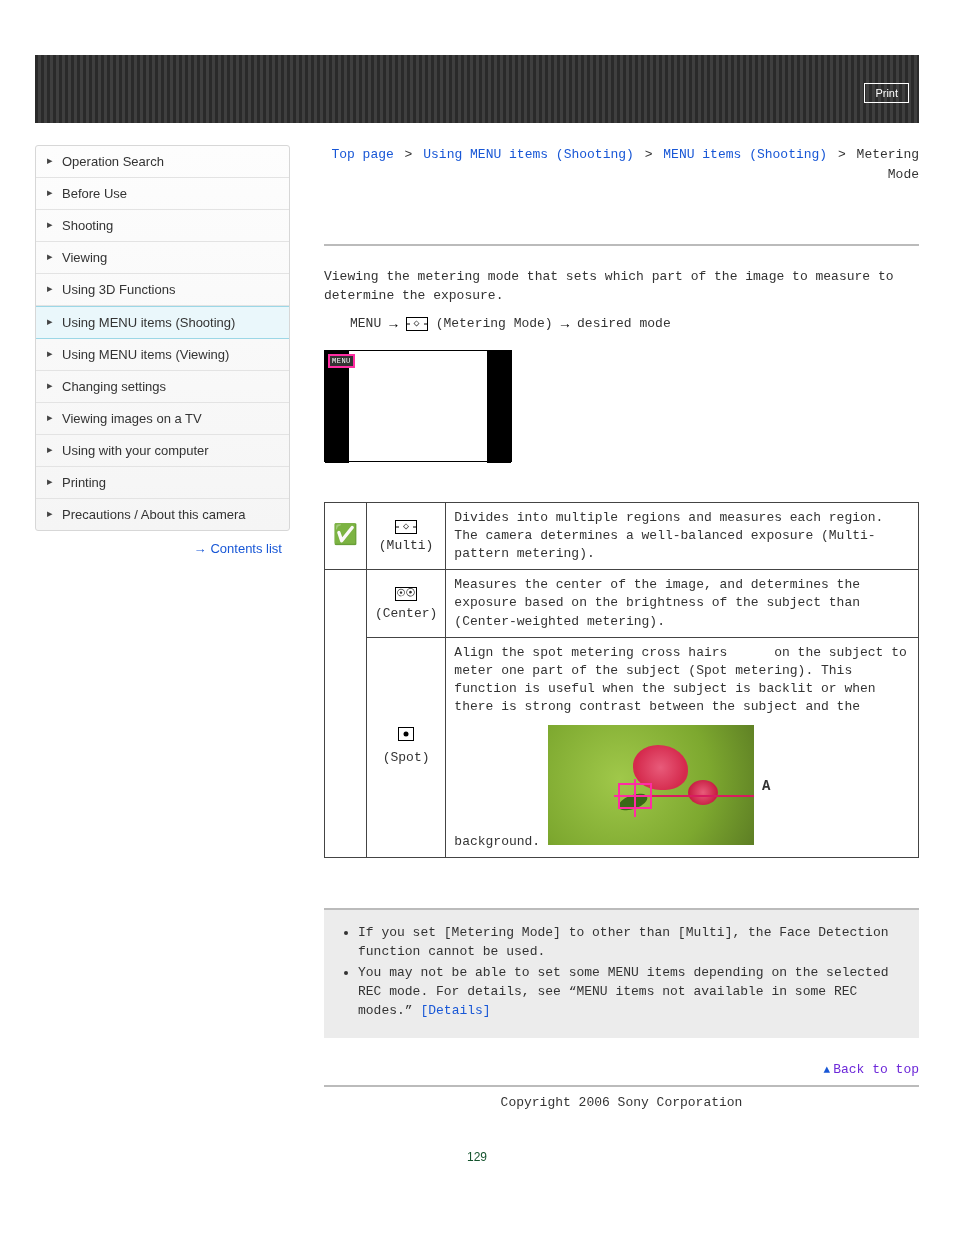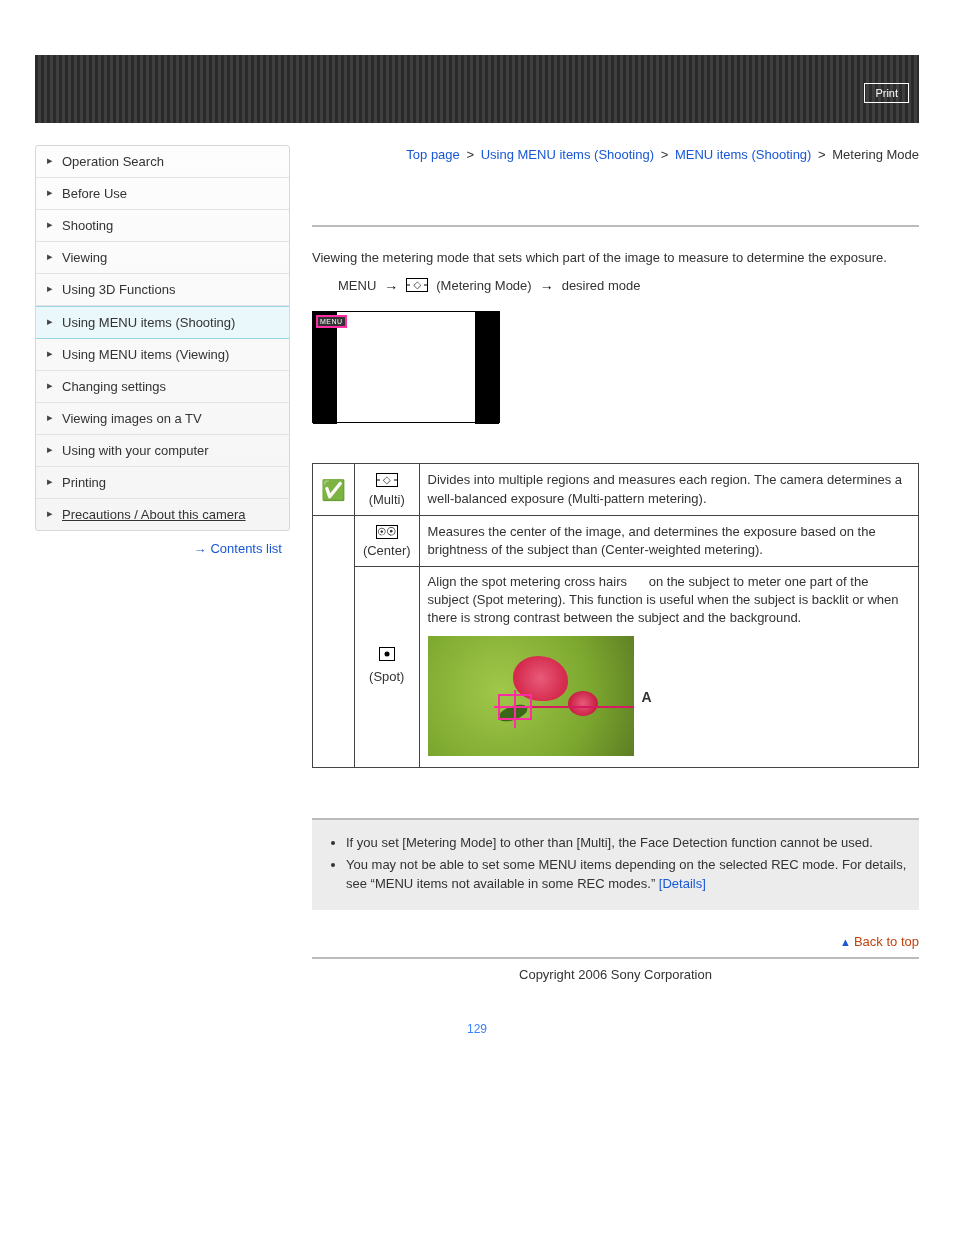--- a/index.html
+++ b/index.html
@@ -28,42 +28,42 @@
     border: 1px solid #fff;
     color: #fff;
     padding: 3px 10px;
     font-size: 11px;
     background: transparent;
     cursor: pointer;
   }
   .columns {
     display: flex;
     align-items: flex-start;
-    gap: 22px;
+    gap: 34px;
   }
   .sidebar {
     width: 255px;
     flex: 0 0 auto;
   }
   .sidebar ul {
     list-style: none;
     margin: 0;
     padding: 0;
     border: 1px solid #d7d7d7;
     border-radius: 3px;
     background: linear-gradient(#fdfdfd, #f5f5f5);
   }
   .sidebar li {
     padding: 8px 10px 8px 26px;
     border-bottom: 1px solid #e3e3e3;
     position: relative;
     cursor: pointer;
     color: #333;
   }
-  .sidebar li:last-child { border-bottom: none; text-decoration: underline; }
+  .sidebar li:last-child { border-bottom: none; }
   .sidebar li::before {
     content: "▸";
     position: absolute;
     left: 11px;
     top: 8px;
     font-size: 11px;
     color: #444;
   }
   .sidebar li.active {
     background: #eaf7fb;
@@ -81,20 +81,21 @@
     cursor: pointer;
   }
   .contents-row .arrow {
     color: #1857d6;
     display: inline-block;
     margin-right: 4px;
     font-weight: bold;
   }
   .main {
     flex: 1 1 auto;
+    font-family: Liberation Mono, monospace;
   }
   .breadcrumb {
     text-align: right;
     color: #333;
     margin-bottom: 60px;
     line-height: 1.5;
   }
   .breadcrumb a { color: #1857d6; text-decoration: none; cursor: pointer; }
   .breadcrumb span.sep { color: #333; margin: 0 3px; }
   .hr-thin {
@@ -279,35 +280,35 @@
   }
   .notes-box li {
     margin-bottom: 3px;
     line-height: 1.45;
   }
   .notes-box a { color: #1857d6; text-decoration: none; cursor: pointer; }
   .back-top {
     text-align: right;
     margin-bottom: 8px;
   }
-  .back-top a { color: #c2410c; text-decoration: none; cursor: pointer; text-align: right; }
+  .back-top a { color: #6d28d9; text-decoration: none; cursor: pointer; text-align: right; }
   .back-top .tri { color: #1857d6; margin-right: 3px; font-size: 11px;}
   .footer-hr {
     border: 0;
     border-top: 2px solid #bbb;
     margin-bottom: 8px;
   }
   .copyright {
     text-align: center;
     margin-bottom: 40px;
   }
   .pagenum {
     text-align: center;
     font-size: 12px;
-    color: #3b82f6;
+    color: #14532d;
   }
 </style>
 </head>
 <body>
 
 <div class="page">
 
   <div class="header-bar">
     <button class="print-btn">Print</button>
   </div>

